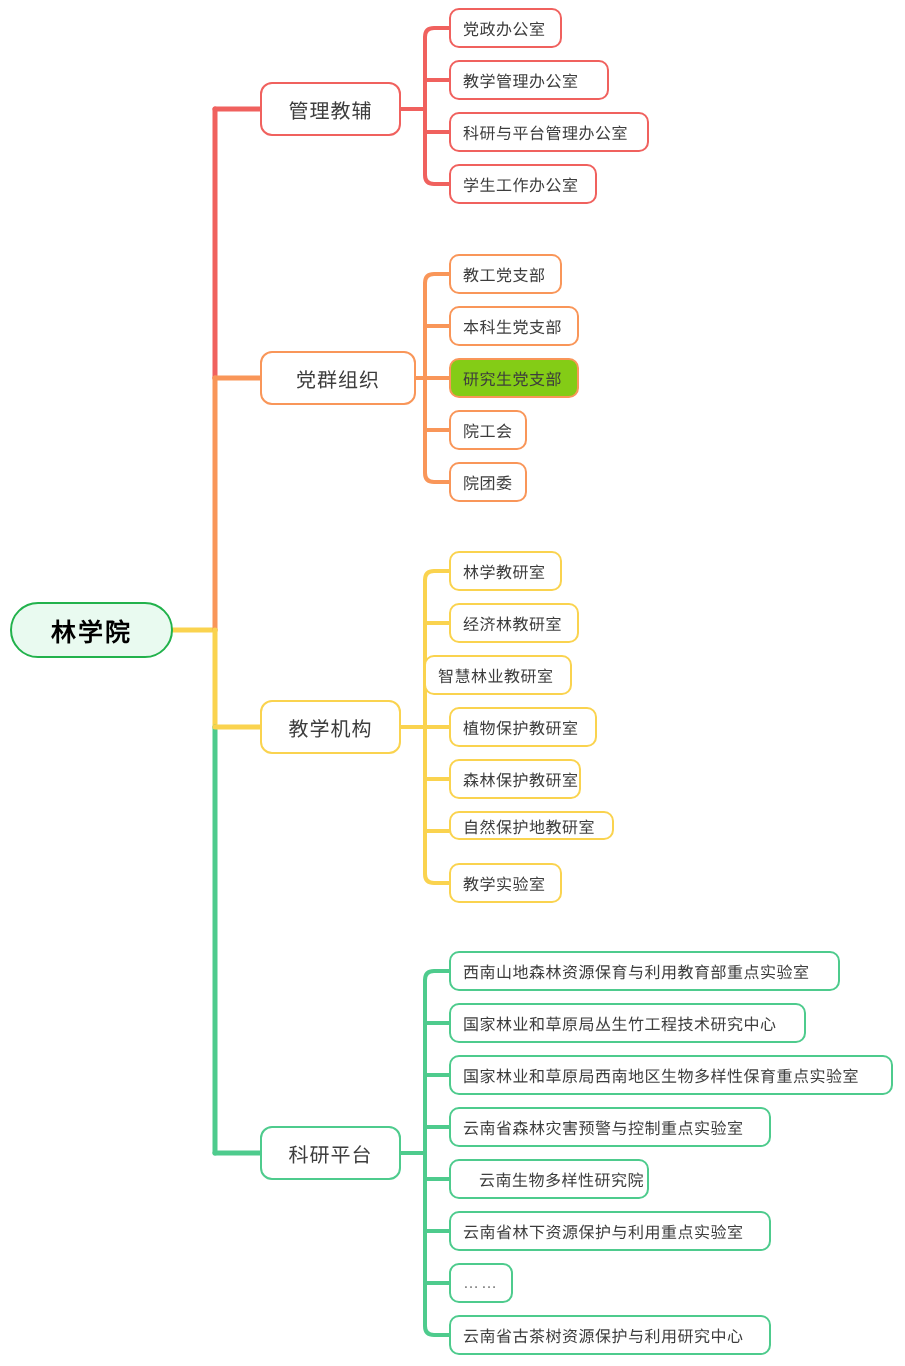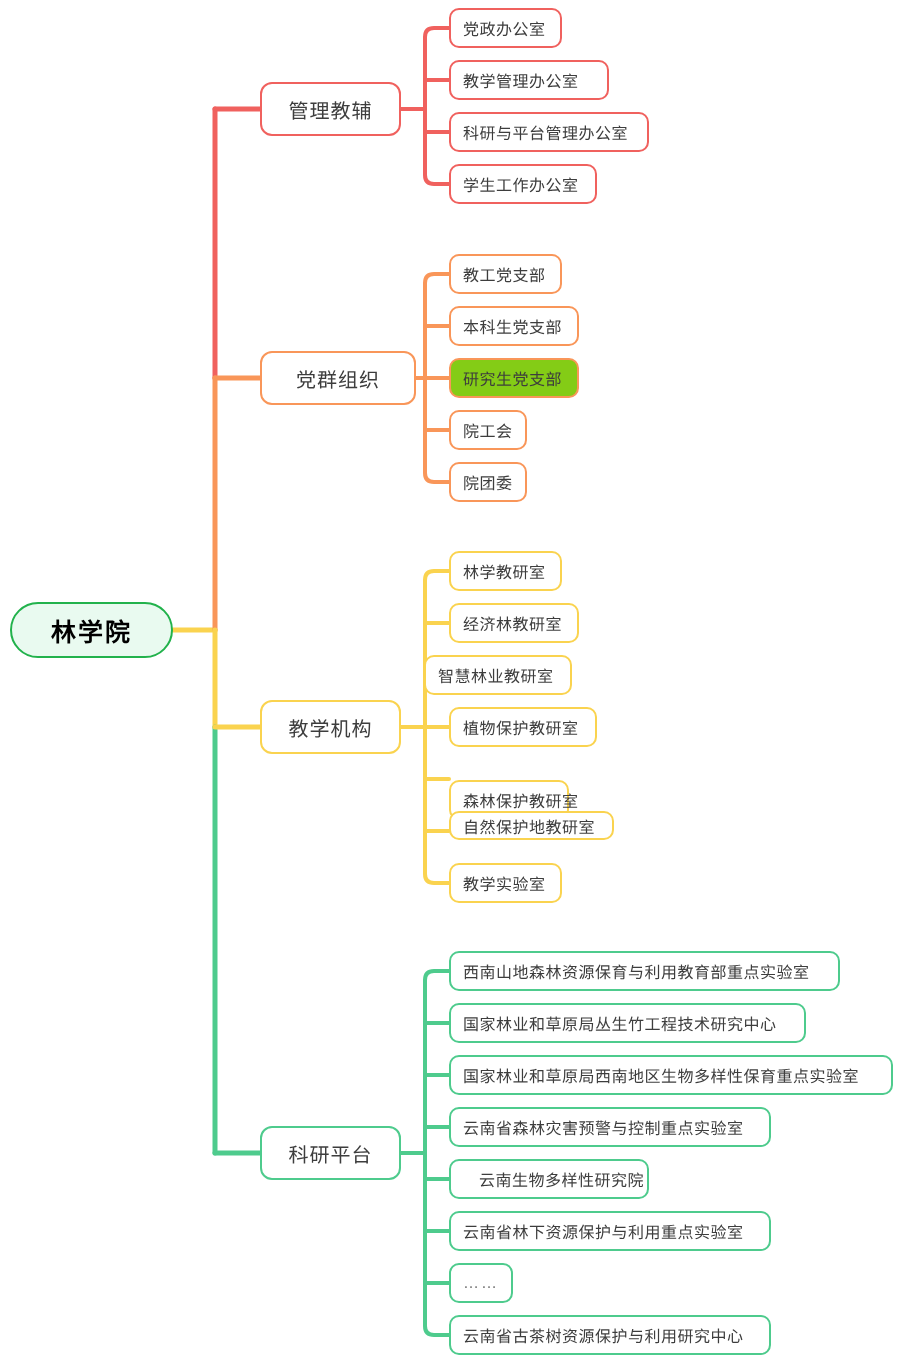--- a/index.html
+++ b/index.html
@@ -168,21 +168,21 @@
       </div>
       <div class="node leaf" style="left: 449px; top: 603px; width: 130px; height: 40px; border-color: rgb(250, 211, 79); background: rgb(255, 255, 255);">
         <span class="node-label">经济林教研室</span>
       </div>
       <div class="node leaf" style="left: 424px; top: 655px; width: 148px; height: 40px; border-color: rgb(250, 211, 79); background: rgb(255, 255, 255);">
         <span class="node-label">智慧林业教研室</span>
       </div>
       <div class="node leaf" style="left: 449px; top: 707px; width: 148px; height: 40px; border-color: rgb(250, 211, 79); background: rgb(255, 255, 255);">
         <span class="node-label">植物保护教研室</span>
       </div>
-      <div class="node leaf" style="left: 449px; top: 780px; width: 120px; height: 40px; border-color: rgb(250, 211, 79); background: rgb(255, 255, 255); font-family: Liberation Serif, serif;">
+      <div class="node leaf" style="left: 449px; top: 759px; width: 132px; height: 40px; border-color: rgb(250, 211, 79); background: rgb(255, 255, 255); font-family: Liberation Serif, serif;">
         <span class="node-label">森林保护教研室</span>
       </div>
       <div class="node leaf" style="left: 449px; top: 811px; width: 165px; height: 29px; border-color: rgb(250, 211, 79); background: rgb(255, 255, 255);">
         <span class="node-label">自然保护地教研室</span>
       </div>
       <div class="node leaf" style="left: 449px; top: 863px; width: 113px; height: 40px; border-color: rgb(250, 211, 79); background: rgb(255, 255, 255);">
         <span class="node-label">教学实验室</span>
       </div>
       <div class="node branch" style="left: 260px; top: 1126px; width: 141px; height: 54px; border-color: rgb(78, 203, 141); background: rgb(255, 255, 255);">
         <span class="node-label">科研平台</span>

